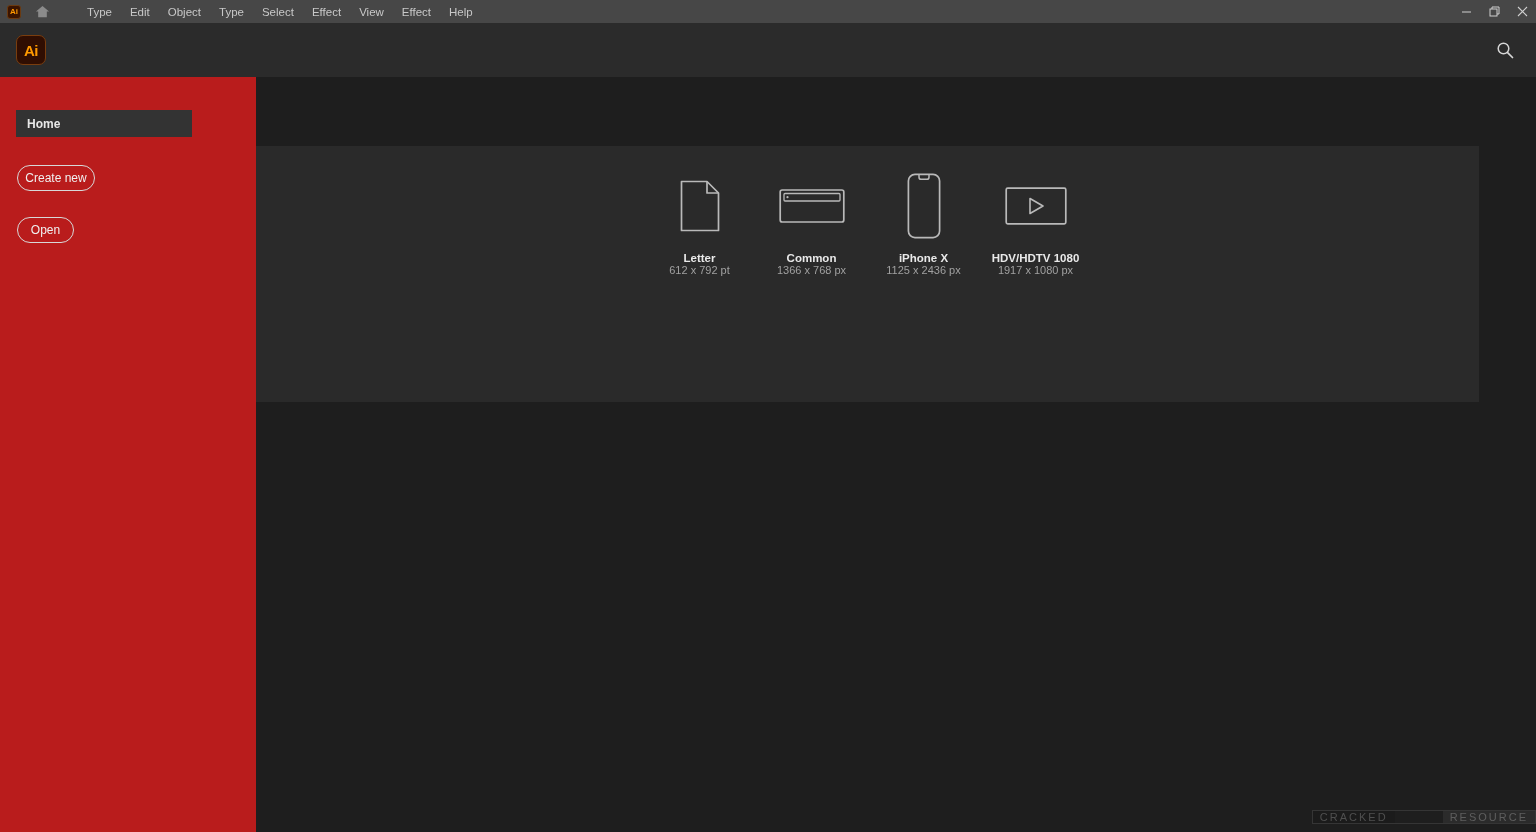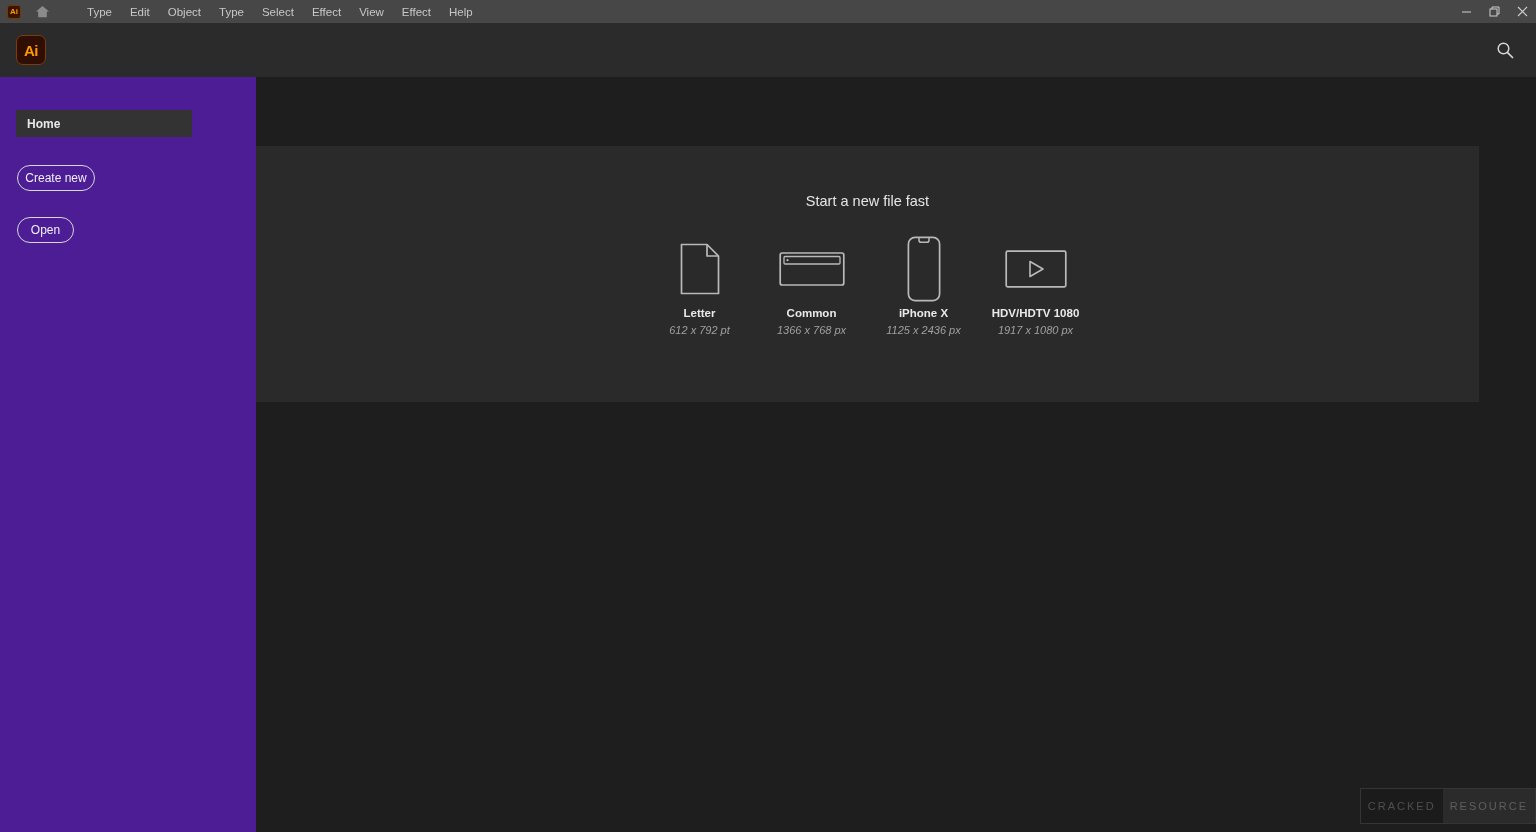--- a/index.html
+++ b/index.html
@@ -61,21 +61,21 @@
   }
   .search-btn {
     position:absolute; right:18px; top:50%; transform:translateY(-50%);
     width:26px; height:26px; display:flex;
     align-items:center; justify-content:center;
   }
 
   
   .sidebar {
     position:absolute; top:77px; left:0; width:256px; height:755px;
-    background:#4c1d95;
+    background:#b91c1c;
   }
   .nav-item {
     position:absolute; left:16px; top:33px;
     width:176px; height:27px;
     background:#333333;
     display:flex; align-items:center;
     padding-left:11px;
     color:#e8e8e8; font-size:12px; font-weight:bold;
   }
   .pill {
@@ -103,43 +103,43 @@
     margin-top:26px; gap:0px;
   }
   .preset {
     width:112px; display:flex; flex-direction:column;
     align-items:center; cursor:pointer;
   }
   .preset-icon {
     height:68px; display:flex; align-items:center; justify-content:center;
   }
   .preset-label {
-    margin-top:4px; color:#e9e9e9; font-size:11.5px; font-weight:bold;
+    margin-top:12px; color:#e9e9e9; font-size:11.5px; font-weight:bold;
     white-space:nowrap;
   }
   .preset-size {
-    margin-top:5px; color:#a0a0a0; font-size:11px; white-space:nowrap;font-style:italic;
+    color:#a0a0a0; font-size:11px; white-space:nowrap;
   }
 
   
   .watermark {
     position:absolute; right:0px; bottom:8px;
-    display:flex; align-items:stretch; height:36px;
+    display:flex; align-items:stretch; height:14px;
     border:1px solid #3a3a3a;
     opacity:0.85;
   }
   .wm-a {
     background:#1b1b1b; color:#585858;
     font-size:11px; letter-spacing:2px;
     display:flex; align-items:center; padding:0 7px;
   }
   .wm-b {
     background:#2e2e2e; color:#6a6a6a;
     font-size:11px; letter-spacing:2px;
-    display:flex; align-items:center; padding:0 7px;
+    display:flex; align-items:center; padding:0 7px;margin-left:48px;
   }
 </style>
 </head>
 <body>
 
 <div class="titlebar">
   <div class="ai-badge-small">
     <span>Ai</span>
   </div>
 
@@ -199,21 +199,20 @@
   </div>
   <div class="pill create">
     <span>Create new</span>
   </div>
   <div class="pill open">
     <span>Open</span>
   </div>
 </div>
 
 <div class="panel">
-  <div class="panel-title">Start a new file fast</div>
 
   <div class="presets">
 
     <div class="preset">
       <div class="preset-icon">
         <svg width="40" height="52" viewBox="0 0 40 52" aria-hidden="true">
           <path d="M1.5 1.5 L27 1.5 L38.5 13 L38.5 50.5 L1.5 50.5 Z" fill="none" stroke="#b9b9b9" stroke-width="1.7" stroke-linejoin="round"></path>
           <path d="M27 1.5 L27 13 L38.5 13" fill="none" stroke="#b9b9b9" stroke-width="1.7" stroke-linejoin="round"></path>
         </svg>
       </div>

